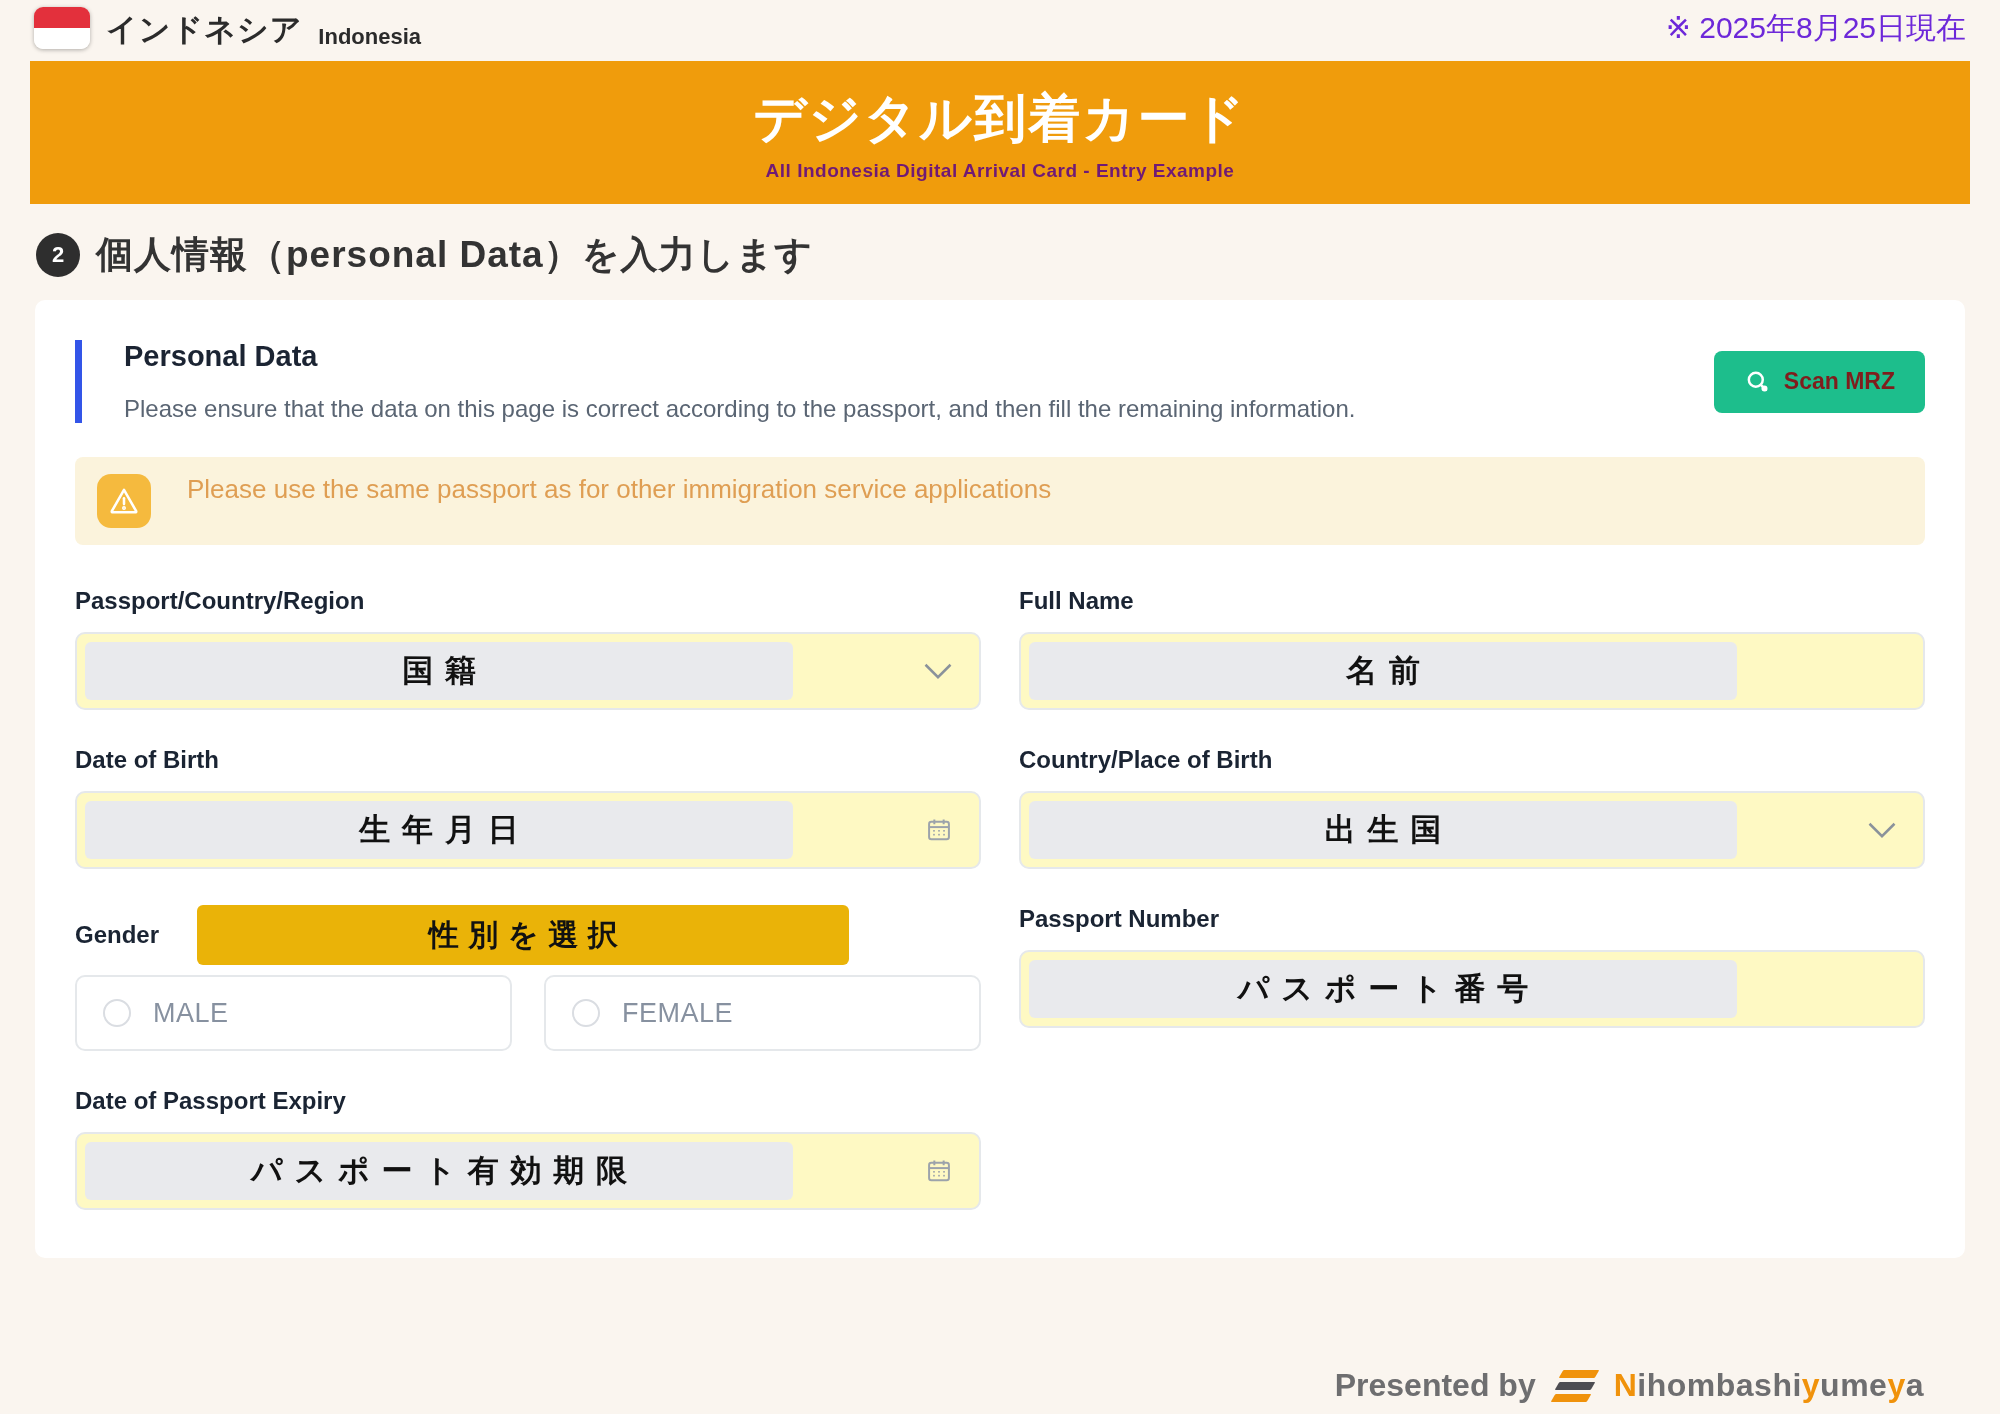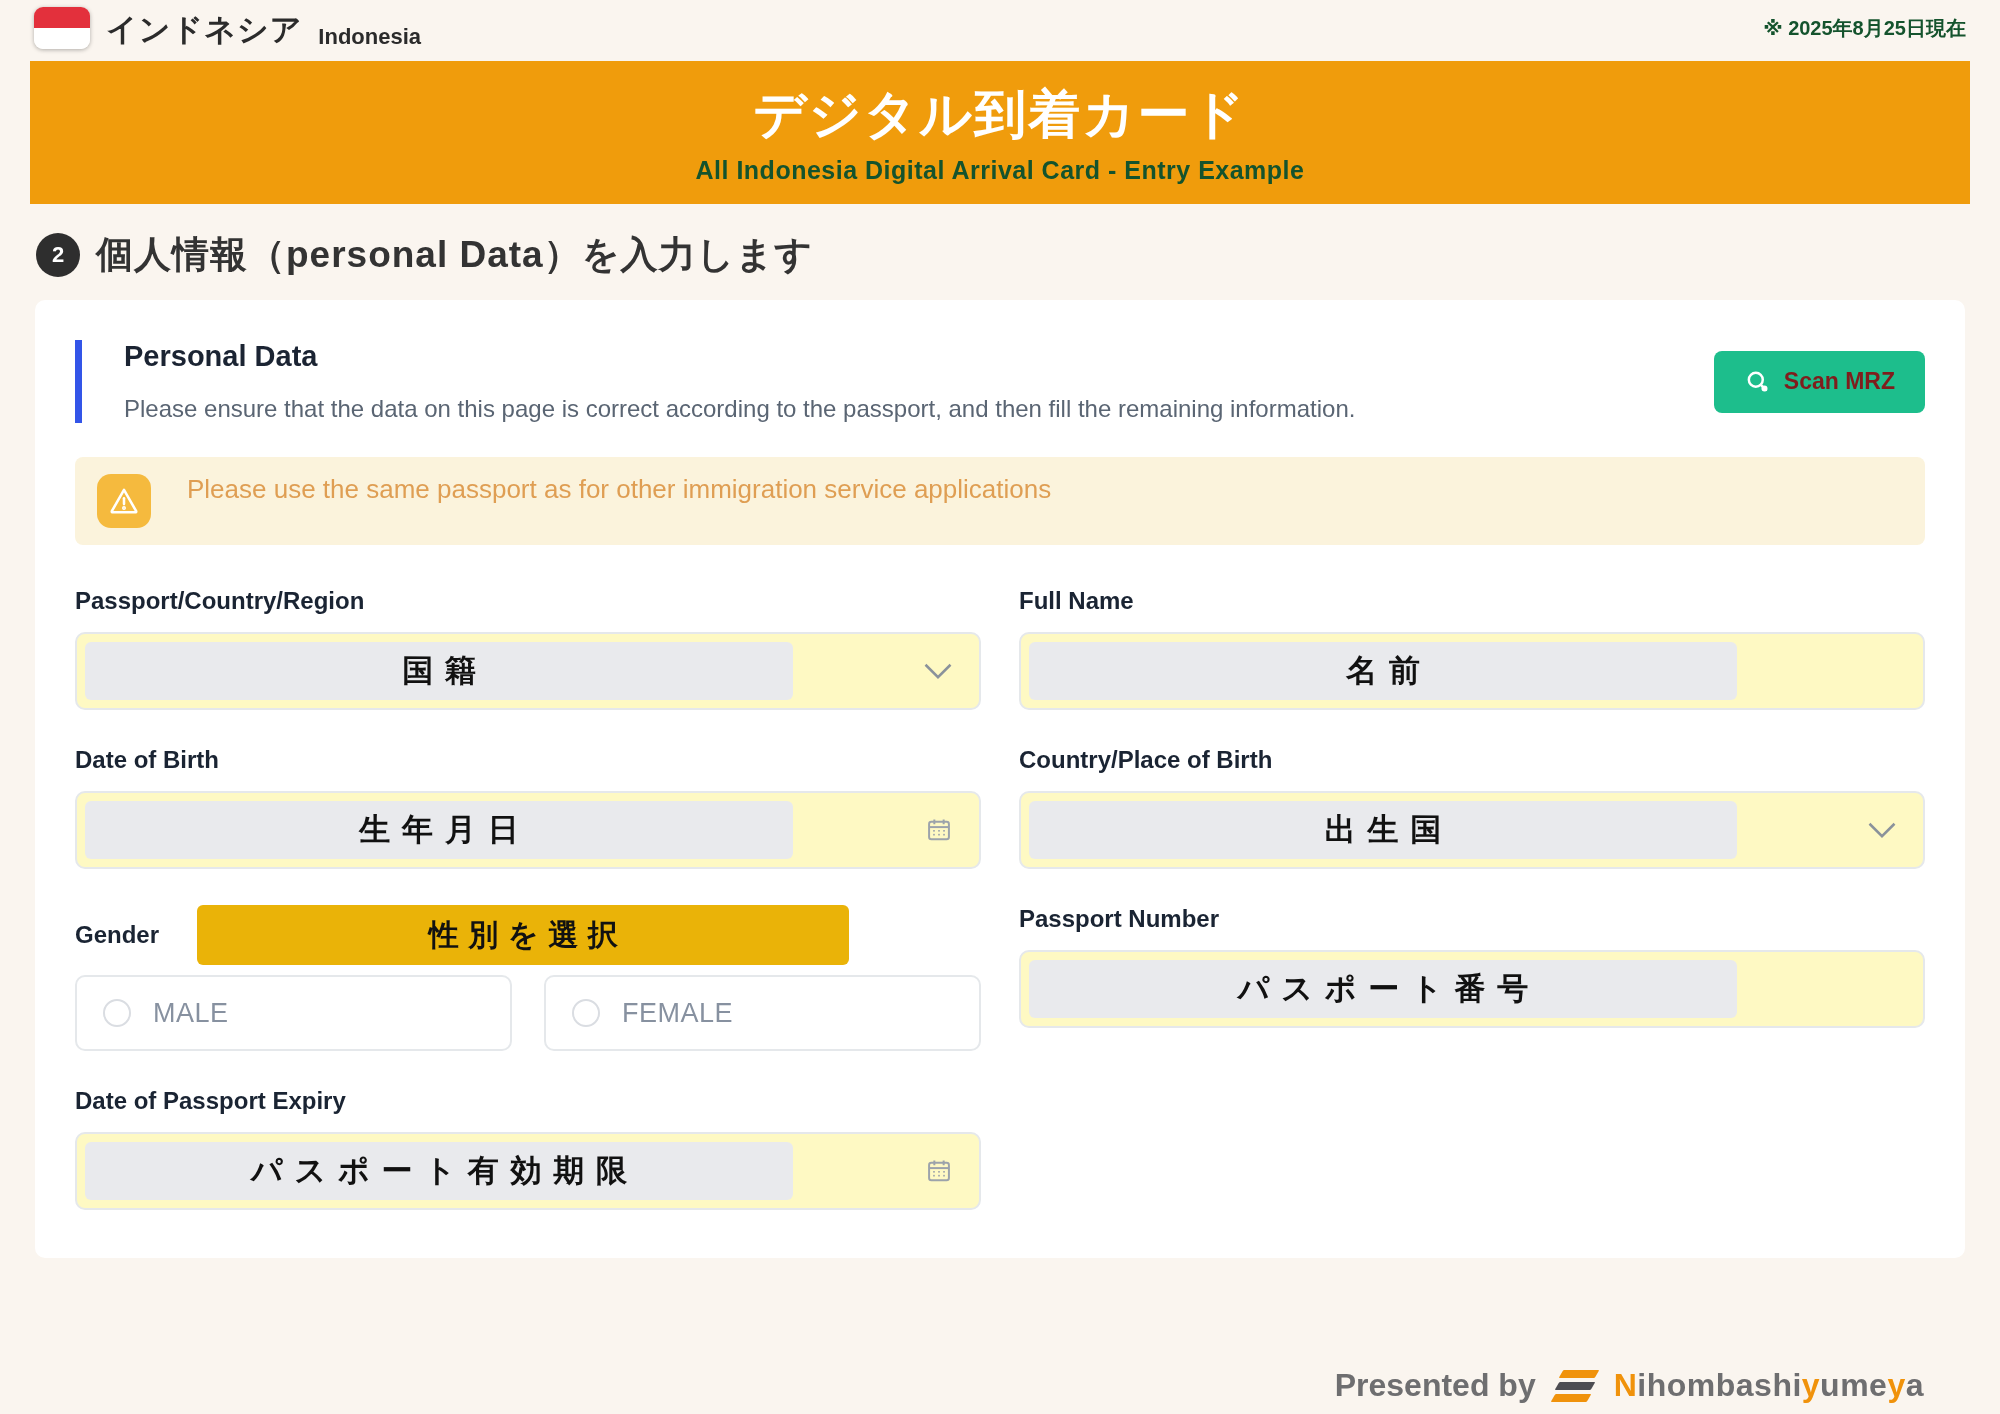--- a/index.html
+++ b/index.html
@@ -18,29 +18,29 @@
   }
   .brandside { display:flex; align-items:flex-end; gap:16px; }
   .flag {
     width:56px; height:42px; border-radius:9px; overflow:hidden;
     box-shadow:0 1px 4px rgba(0,0,0,.3); margin-bottom:2px;
   }
   .flag .red { height:50%; background:#E3303C; }
   .flag .white { height:50%; background:#FFFFFF; }
   .country-jp { font-size:31px; font-weight:bold; color:#2B2B2B; letter-spacing:1px; }
   .country-en { font-size:22px; font-weight:bold; color:#2B2B2B; margin-bottom:1px; }
-  .date-note { font-size:20px; font-weight:bold; color:#14532d; }
+  .date-note { font-size:30px; font-weight:normal; color:#6d28d9; }
 
   
   .banner {
     margin:4px 30px; height:143px; background:#F09C0C;
     display:flex; flex-direction:column; align-items:center; justify-content:center;
   }
   .banner-title { color:#FFFFFF; font-size:52px; font-weight:800; letter-spacing:2px; }
-  .banner-sub { color:#14532d; font-size:25px; font-weight:bold; margin-top:6px; letter-spacing:.5px; }
+  .banner-sub { color:#701a75; font-size:19px; font-weight:bold; margin-top:6px; letter-spacing:.5px; }
 
   
   .step-row { margin:26px 30px 20px 36px; display:flex; align-items:center; gap:16px; }
   .step-circle {
     width:44px; height:44px; border-radius:50%; background:#2E2E2E;
     color:#fff; font-size:22px; font-weight:bold;
     display:flex; align-items:center; justify-content:center; flex:0 0 auto;
   }
   .step-title { font-size:37px; font-weight:bold; color:#333333; letter-spacing:1px; }
 

